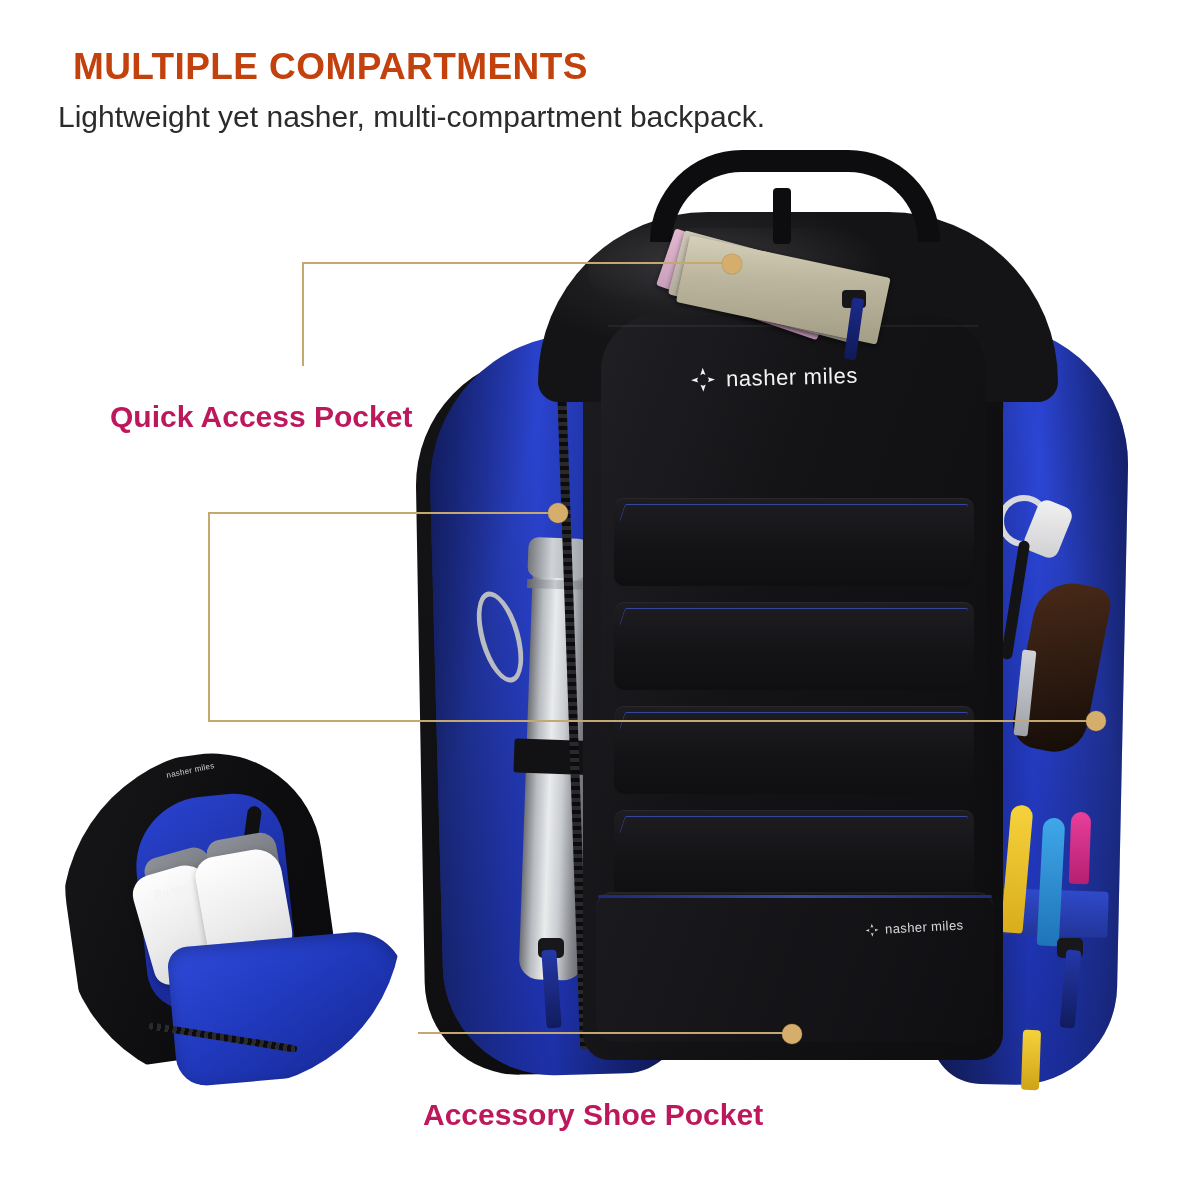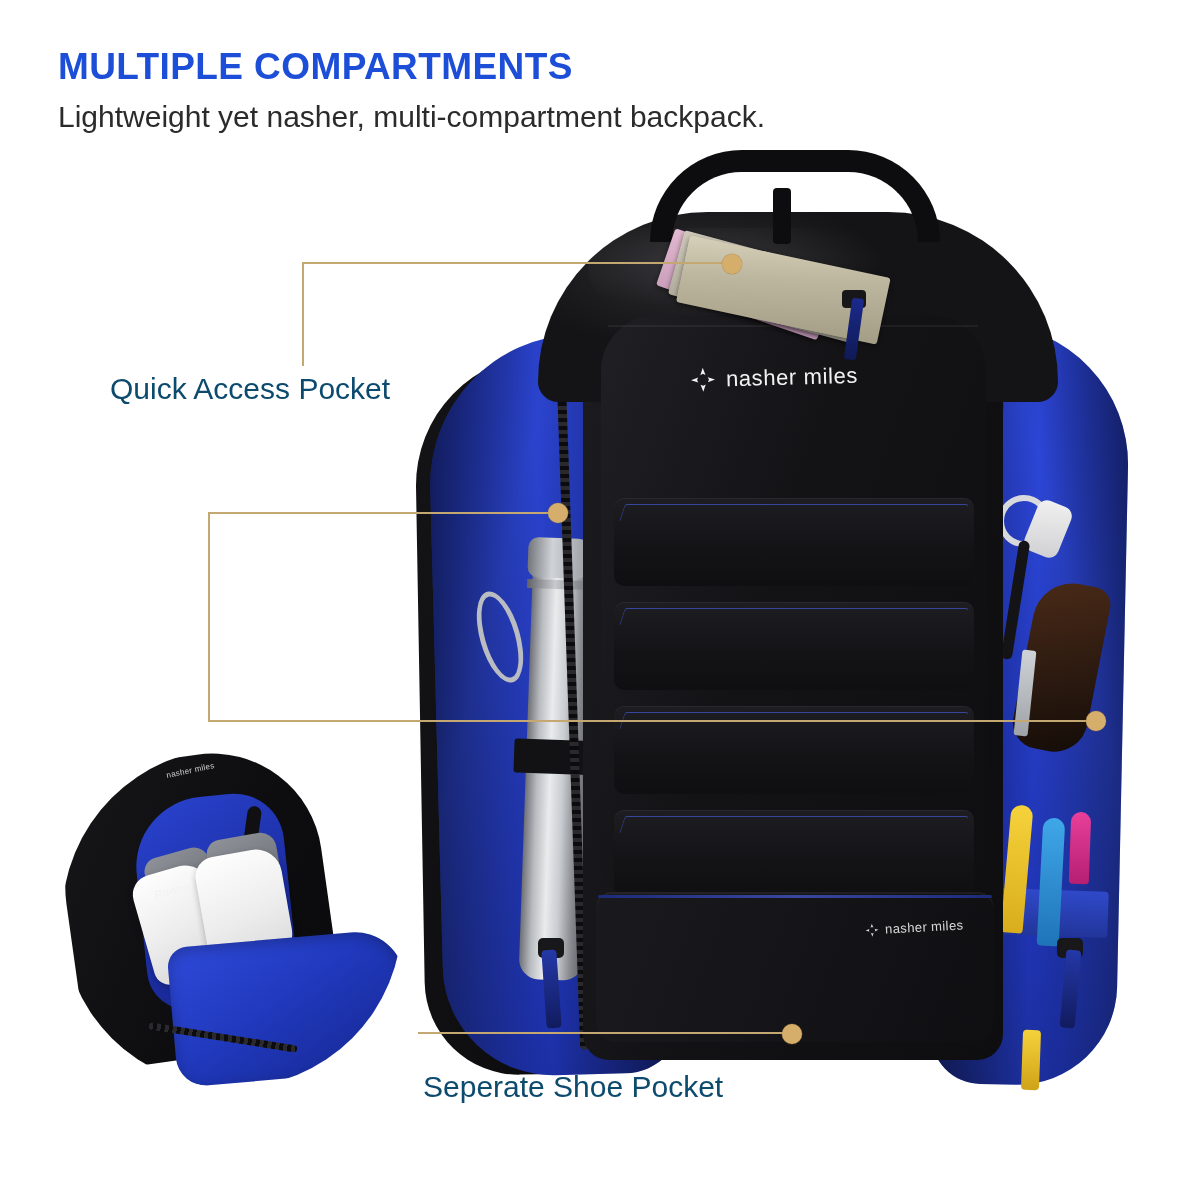--- a/index.html
+++ b/index.html
@@ -7,34 +7,34 @@
   html, body {
     width: 1200px; height: 1200px;
     background: #ffffff;
     font-family: "Liberation Sans", sans-serif;
     overflow: hidden;
   }
   #stage { position: relative; width: 1200px; height: 1200px; background: #fff; }
 
   
   #headline {
-    position: absolute; left: 58px; top: 46px;
+    position: absolute; left: 73px; top: 46px;
     font-size: 37px; font-weight: 700; letter-spacing: 0.4px;
-    color: #1d4ed8; white-space: nowrap;
+    color: #c2410c; white-space: nowrap;
   }
   #subhead {
     position: absolute; left: 58px; top: 97px; width: 800px;
     font-size: 30px; font-weight: 400; line-height: 1.33;
     color: #2b2b2b;
   }
 
   
   .callout-label {
-    position: absolute; color: #0c4a6e; font-weight: 400;
-    font-size: 30px; line-height: 1.28; white-space: pre-line;
+    position: absolute; color: #be185d; font-weight: 700;
+    font-size: 30px; line-height: 1.28; white-space: pre-line; margin-top: 28px;
   }
   #label-quick { left: 110px; top: 370px; }
   #label-acc   { left: 112px; top: 568px; }
   #label-shoe  { left: 423px; top: 1068px; }
 
   
   .lead { position: absolute; background: #c5a871; }
   .lead-h { height: 2px; }
   .lead-v { width: 2px; }
   .dot {
@@ -481,15 +481,15 @@
   <div class="lead lead-h" style="left:208px; top:512px; width:352px;"></div>
 
   <div class="lead lead-v" style="left:208px; top:512px; height:210px;"></div>
 
   <div class="lead lead-h" style="left:208px; top:720px; width:890px;"></div>
   <div class="dot" style="left:548px; top:503px; width:20px; height:20px;"></div>
   <div class="dot" style="left:1086px; top:711px; width:20px; height:20px;"></div>
 
   <div class="lead lead-h" style="left:418px; top:1032px; width:372px;"></div>
   <div class="dot" style="left:782px; top:1024px; width:20px; height:20px;"></div>
-  <div class="callout-label" id="label-shoe">Seperate Shoe Pocket</div>
+  <div class="callout-label" id="label-shoe">Accessory Shoe Pocket</div>
 
 </div>
 
 </body></html>

